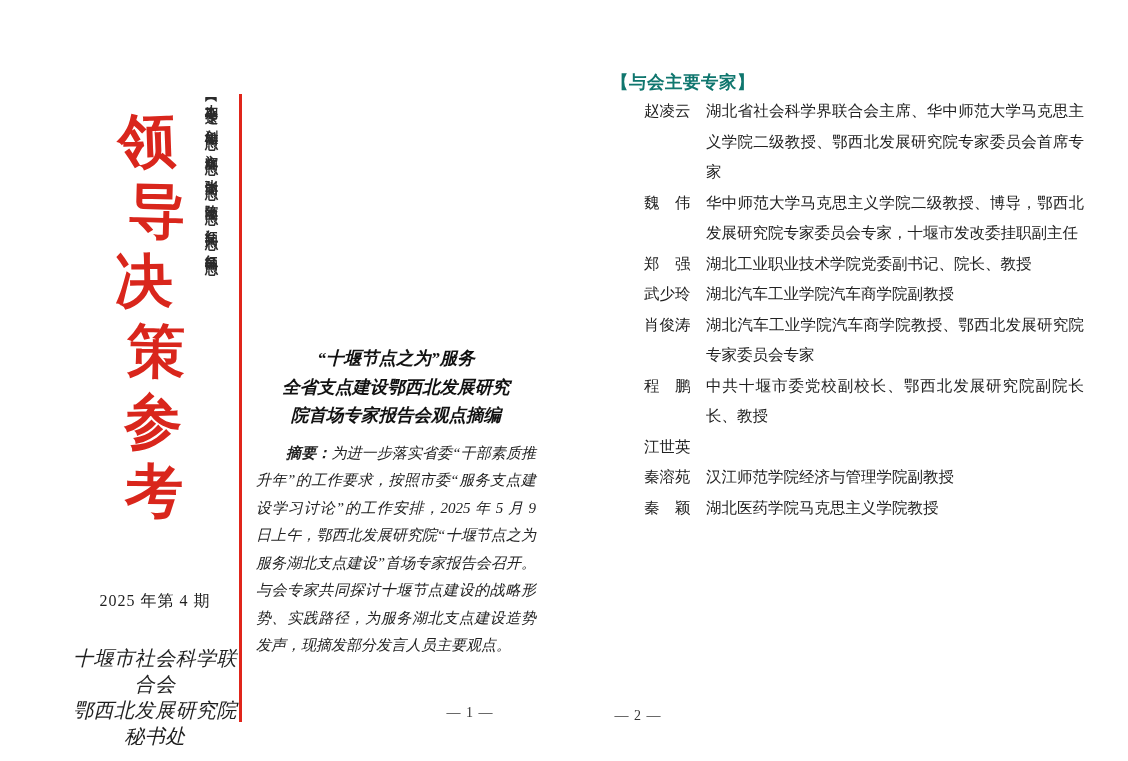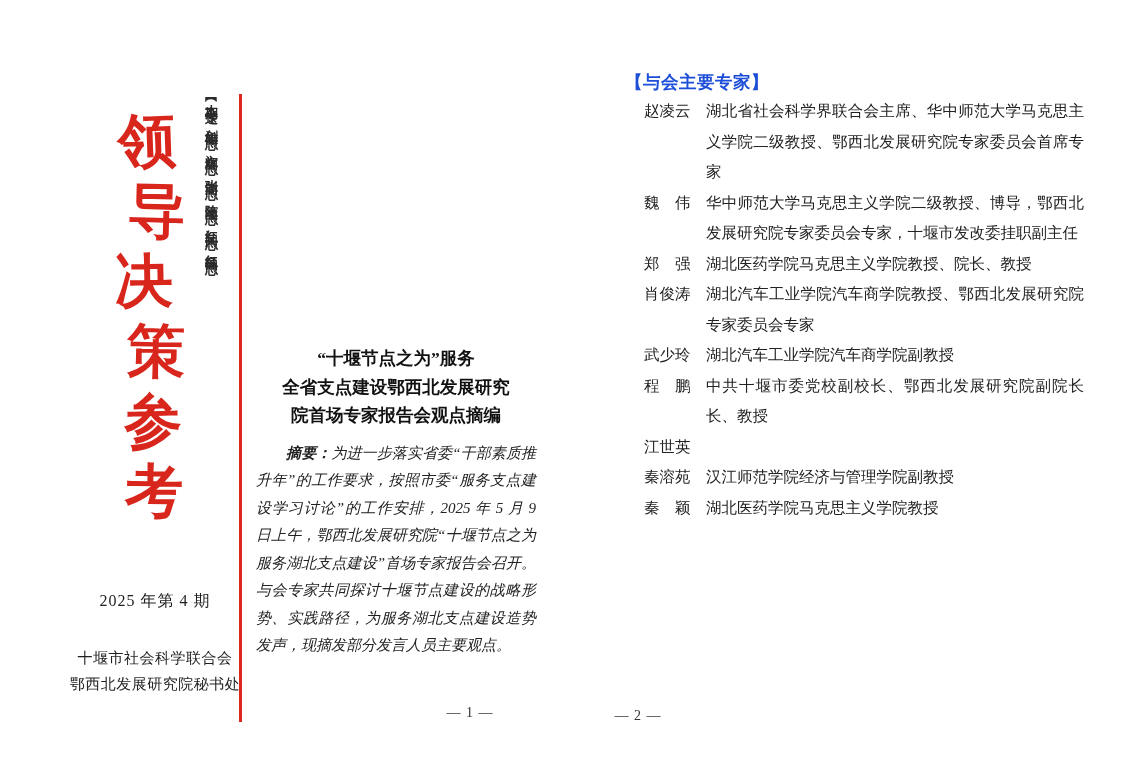--- a/index.html
+++ b/index.html
@@ -36,48 +36,48 @@
   .red-rule{
     position:absolute;left:239px;top:94px;width:3px;height:628px;
     background:#e0251a;
   }
   .issue{
     position:absolute;left:70px;top:591px;width:170px;
     text-align:center;font-size:16px;letter-spacing:1px;
   }
   .publisher{
     position:absolute;left:66px;top:645px;width:178px;
-    text-align:center;font-size:15px;line-height:26px;
-    letter-spacing:0.5px;
+    text-align:center;font-size:20px;line-height:26px;
+    letter-spacing:0.5px;font-style:italic;
   }
   .page-num{
     position:absolute;font-size:14px;color:#333;letter-spacing:1px;
   }
   .page-num.p1{left:425px;top:705px;width:90px;text-align:center;}
   .page-num.p2{left:593px;top:708px;width:90px;text-align:center;}
 
   
   .article{position:absolute;left:256px;top:344px;width:280px;}
   .article-title{
     text-align:center;font-weight:bold;font-size:17.5px;line-height:28.5px;
     color:#111;
   }
-  .article-title span{display:block;}
+  .article-title span{display:block;font-style:italic;}
   .abstract{
     margin-top:10px;font-size:15px;line-height:27.5px;
     text-align:justify;font-style:italic;color:#222;
   }
   .abstract .indent{display:inline-block;width:2em;}
   .abs-label{font-weight:bold;font-style:italic;}
 
   
   .section-header{
-    position:absolute;left:625px;top:70px;
+    position:absolute;left:611px;top:70px;
     font-family:"Liberation Sans","DejaVu Sans",sans-serif;
-    font-weight:bold;font-size:17.5px;color:#1d4ed8;letter-spacing:0.5px;
+    font-weight:bold;font-size:17.5px;color:#0f766e;letter-spacing:0.5px;
   }
   .experts{
     position:absolute;left:644px;top:97px;width:440px;
     font-size:15.5px;line-height:30.5px;color:#222;
   }
   .expert-row{display:flex;align-items:flex-start;font-family:Liberation Mono, monospace;}
   .expert-name{width:62px;flex:0 0 62px;white-space:nowrap;}
   .expert-title{flex:1;text-align:justify;}
 </style>
 </head>
@@ -129,29 +129,29 @@
       <div class="expert-row">
         <span class="expert-name">赵凌云</span>
         <span class="expert-title">湖北省社会科学界联合会主席、华中师范大学马克思主义学院二级教授、鄂西北发展研究院专家委员会首席专家</span>
       </div>
       <div class="expert-row">
         <span class="expert-name">魏　伟</span>
         <span class="expert-title">华中师范大学马克思主义学院二级教授、博导，鄂西北发展研究院专家委员会专家，十堰市发改委挂职副主任</span>
       </div>
       <div class="expert-row">
         <span class="expert-name">郑　强</span>
-        <span class="expert-title">湖北医药学院马克思主义学院教授、院长、教授</span>
+        <span class="expert-title">湖北工业职业技术学院党委副书记、院长、教授</span>
+      </div>
+      <div class="expert-row">
+        <span class="expert-name">武少玲</span>
+        <span class="expert-title">湖北汽车工业学院汽车商学院副教授</span>
       </div>
       <div class="expert-row">
         <span class="expert-name">肖俊涛</span>
         <span class="expert-title">湖北汽车工业学院汽车商学院教授、鄂西北发展研究院专家委员会专家</span>
-      </div>
-      <div class="expert-row">
-        <span class="expert-name">武少玲</span>
-        <span class="expert-title">湖北汽车工业学院汽车商学院副教授</span>
       </div>
       <div class="expert-row">
         <span class="expert-name">程　鹏</span>
         <span class="expert-title">中共十堰市委党校副校长、鄂西北发展研究院副院长长、教授</span>
       </div>
       <div class="expert-row">
         <span class="expert-name">江世英</span>
       </div>
       <div class="expert-row">
         <span class="expert-name">秦溶苑</span>

